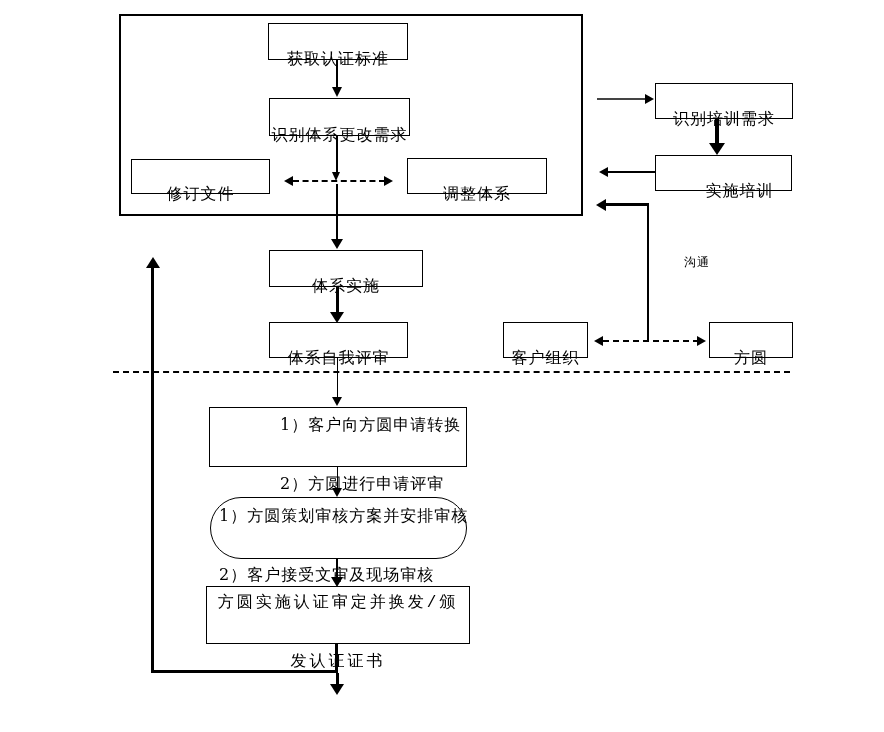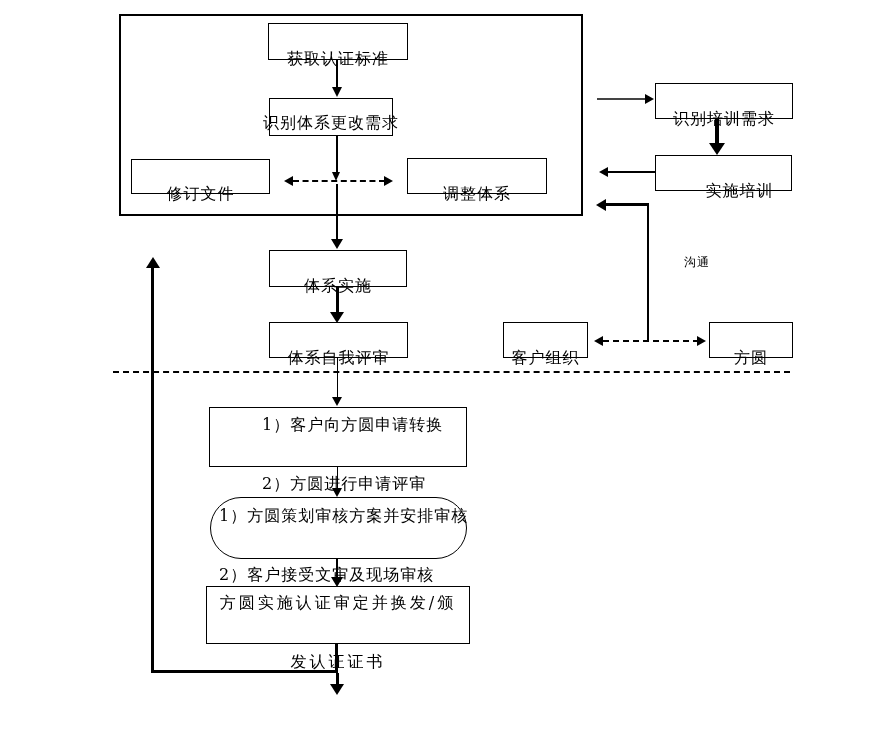--- a/index.html
+++ b/index.html
@@ -30,41 +30,41 @@
 <div class="canvas">
 
   <div class="box thick" style="left:119px;top:14px;width:464px;height:202px;border-width:2px;background:transparent;"></div>
 
   <div class="box" style="left:268px;top:23px;width:140px;height:37px;">
     <span class="bl">获取认证标准</span>
   </div>
   <div class="line" style="left:336px;top:60px;width:2px;height:28px;"></div>
   <div class="ah d" style="left:332px;top:87px;"></div>
 
-  <div class="box" style="left:269px;top:98px;width:124px;height:38px;justify-content:flex-end;">
+  <div class="box" style="left:269px;top:98px;width:141px;height:38px;">
     <span class="bl">识别体系更改需求</span>
   </div>
   <div class="line" style="left:336px;top:136px;width:2px;height:36px;"></div>
   <div class="ah d" style="left:332px;top:172px;border-width:9px 4px 0 4px;"></div>
 
   <div class="dash-h" style="left:293px;top:180px;width:92px;"></div>
   <div class="ah l" style="left:284px;top:176px;"></div>
   <div class="ah r" style="left:384px;top:176px;"></div>
 
   <div class="box" style="left:407px;top:158px;width:140px;height:36px;">
     <span class="bl">调整体系</span>
   </div>
   <div class="box" style="left:131px;top:159px;width:139px;height:35px;">
     <span class="bl">修订文件</span>
   </div>
 
   <div class="line" style="left:336px;top:184px;width:2px;height:56px;"></div>
   <div class="ah d" style="left:331px;top:239px;border-width:10px 6px 0 6px;"></div>
 
-  <div class="box" style="left:269px;top:250px;width:138px;height:37px;">
+  <div class="box" style="left:269px;top:250px;width:154px;height:37px;">
     <span class="bl">体系实施</span>
   </div>
   <div class="line" style="left:336px;top:287px;width:3px;height:26px;"></div>
   <div class="ah d" style="left:330px;top:312px;border-width:11px 7px 0 7px;"></div>
 
   <div class="box" style="left:269px;top:322px;width:139px;height:36px;">
     <span class="bl">体系自我评审</span>
   </div>
   <div class="line" style="left:337px;top:358px;width:1px;height:40px;"></div>
   <div class="ah d" style="left:332px;top:397px;border-width:9px 5px 0 5px;"></div>
@@ -95,35 +95,35 @@
   <div class="box" style="left:709px;top:322px;width:84px;height:36px;">
     <span class="bl">方圆</span>
   </div>
   <div class="box" style="left:503px;top:322px;width:85px;height:36px;">
     <span class="bl">客户组织</span>
   </div>
   <div class="dash-h" style="left:603px;top:340px;width:96px;"></div>
   <div class="ah l" style="left:594px;top:336px;"></div>
   <div class="ah r" style="left:697px;top:336px;"></div>
 
-  <div class="box la" style="left:209px;top:407px;width:258px;height:60px;padding-left:52px;">
+  <div class="box la" style="left:209px;top:407px;width:258px;height:60px;padding-left:70px;">
     <div class="bl">1）客户向方圆申请转换</div>
     <div class="bl">2）方圆进行申请评审</div>
   </div>
   <div class="line" style="left:337px;top:467px;width:1px;height:22px;"></div>
   <div class="ah d" style="left:332px;top:488px;border-width:9px 5px 0 5px;"></div>
 
   <div class="box la" style="left:210px;top:497px;width:257px;height:62px;padding-left:8px;border-radius:31px;">
     <div class="bl">1）方圆策划审核方案并安排审核</div>
     <div class="bl">2）客户接受文审及现场审核</div>
   </div>
   <div class="line" style="left:336px;top:559px;width:2px;height:19px;"></div>
   <div class="ah d" style="left:331px;top:577px;border-width:10px 6px 0 6px;"></div>
 
-  <div class="box" style="left:206px;top:586px;width:264px;height:58px;letter-spacing:3px;">
+  <div class="box" style="left:206px;top:586px;width:264px;height:58px;letter-spacing:3px;font-family:Liberation Mono, monospace;">
     <div class="bl">方圆实施认证审定并换发/颁</div>
     <div class="bl">发认证证书</div>
   </div>
 
   <div class="line" style="left:335px;top:644px;width:3px;height:29px;"></div>
   <div class="line" style="left:152px;top:670px;width:186px;height:3px;"></div>
   <div class="line" style="left:151px;top:268px;width:3px;height:405px;"></div>
   <div class="ah u" style="left:146px;top:257px;border-width:0 7px 11px 7px;"></div>
 
   <div class="line" style="left:336px;top:673px;width:3px;height:12px;"></div>

